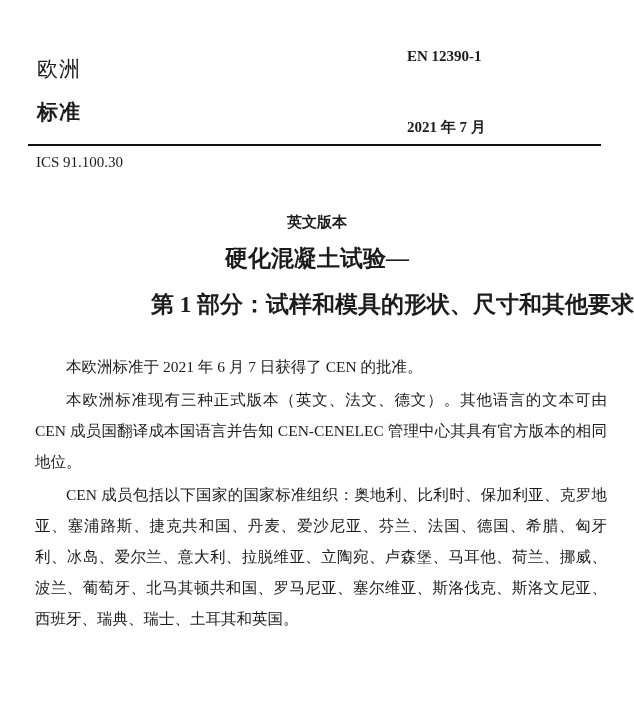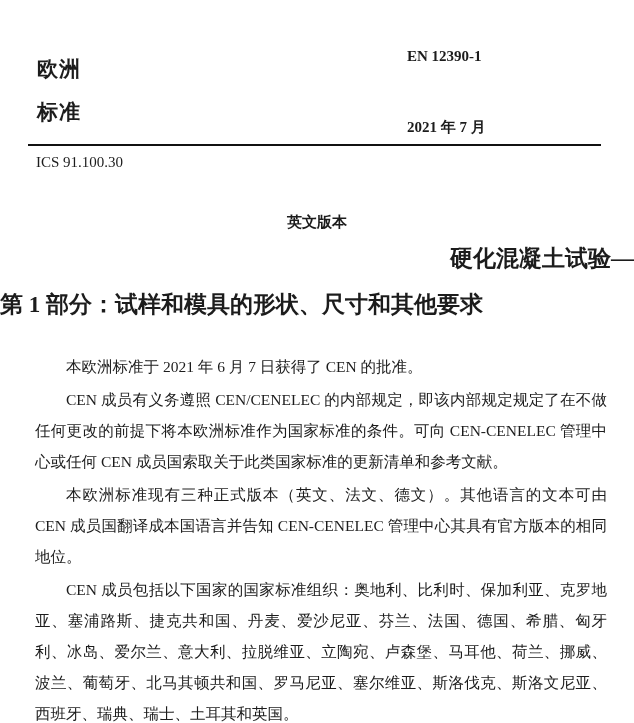--- a/index.html
+++ b/index.html
@@ -15,21 +15,21 @@
     font-family: "Liberation Serif", "DejaVu Serif", serif;
     color: #1c1c1c;
     overflow: hidden;
   }
   
   .org-line1 {
     position: absolute;
     left: 37px;
     top: 55px;
     font-size: 21px;
-    font-weight: bold;
+    font-weight: normal;
     letter-spacing: 1px;
   }
   .org-line2 {
     position: absolute;
     left: 37px;
     top: 98px;
     font-size: 21px;
     font-weight: bold;
     letter-spacing: 1px;
   }
@@ -73,31 +73,31 @@
     width: 634px;
     text-align: center;
     font-size: 15px;
     font-weight: bold;
   }
   .title-line1 {
     position: absolute;
     left: 0;
     top: 243px;
     width: 634px;
-    text-align: right;
+    text-align: center;
     font-size: 23px;
     font-weight: bold;
     margin: 0;
   }
   .title-line2 {
     position: absolute;
     left: 0;
     top: 289px;
     width: 634px;
-    text-align: left;
+    text-align: right;
     font-size: 23px;
     font-weight: bold;
     margin: 0;
   }
   
   .body-text {
     position: absolute;
     left: 35px;
     top: 351px;
     width: 572px;
@@ -128,18 +128,17 @@
     <span>ICS 91.100.30</span>
   </div>
 
   <div class="version-label">英文版本</div>
 
   <h1 class="title-line1">硬化混凝土试验—</h1>
   <h1 class="title-line2">第 1 部分：试样和模具的形状、尺寸和其他要求</h1>
 
   <section class="body-text">
     <p>本欧洲标准于 2021 年 6 月 7 日获得了 CEN 的批准。</p>
-    <p>CEN 成员有义务遵照 CEN/CENELEC 的内部规定，即该内部规定规定了在不做任何更改的前提下将本欧洲标准作为国家标准的条件。可向 CEN-CENELEC 管理中心或任何 CEN 成员国索取关于此类国家标准的更新清单和参考文献。</p>
     <p>本欧洲标准现有三种正式版本（英文、法文、德文）。其他语言的文本可由 CEN 成员国翻译成本国语言并告知 CEN-CENELEC 管理中心其具有官方版本的相同地位。</p>
     <p>CEN 成员包括以下国家的国家标准组织：奥地利、比利时、保加利亚、克罗地亚、塞浦路斯、捷克共和国、丹麦、爱沙尼亚、芬兰、法国、德国、希腊、匈牙利、冰岛、爱尔兰、意大利、拉脱维亚、立陶宛、卢森堡、马耳他、荷兰、挪威、波兰、葡萄牙、北马其顿共和国、罗马尼亚、塞尔维亚、斯洛伐克、斯洛文尼亚、西班牙、瑞典、瑞士、土耳其和英国。</p>
   </section>
 
 </div>
 
 </body></html>

